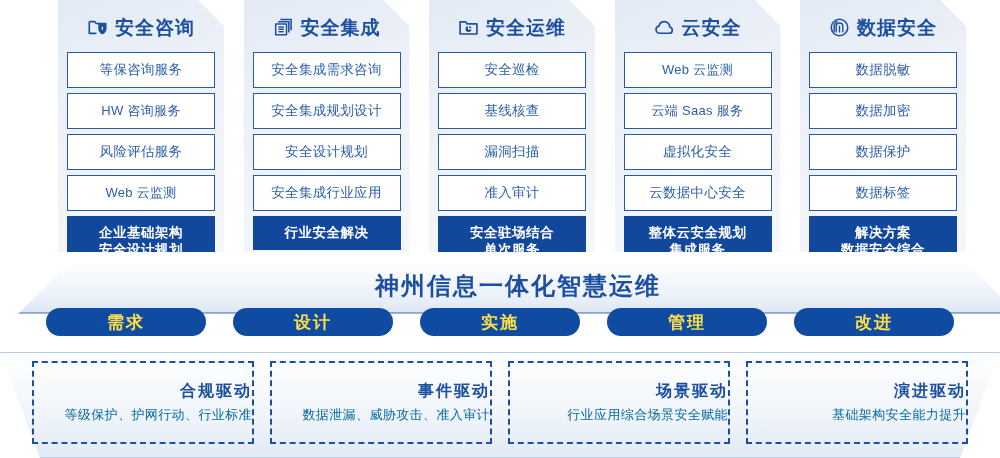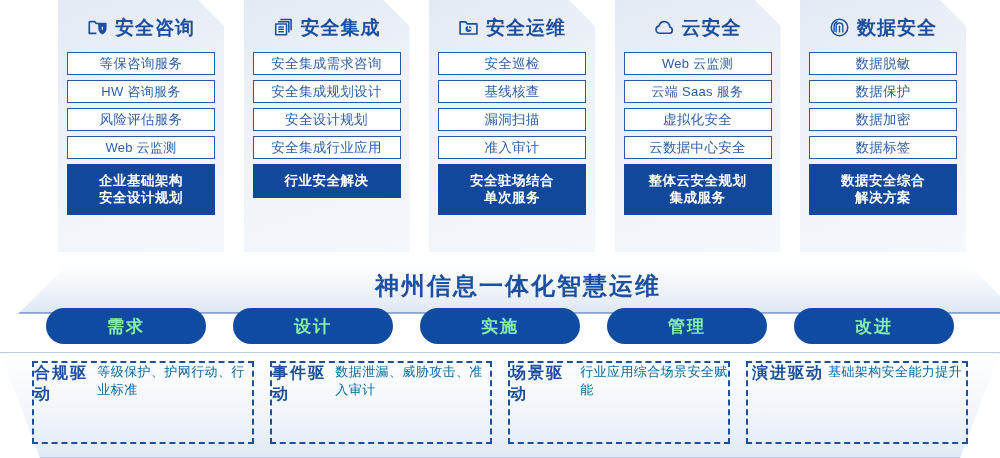--- a/index.html
+++ b/index.html
@@ -35,21 +35,21 @@
     margin-bottom:6px;
   }
   .pillar-title{
     font-size:19px;font-weight:bold;color:#1c4fa1;letter-spacing:1px;
     line-height:1;
   }
   .ico{width:21px;height:21px;display:block;flex:none;}
   .ico svg{display:block;width:21px;height:21px;}
 
   .item{
-    height:23px;margin-bottom:5px;
+    height:36px;margin-bottom:5px;
     background:#ffffff;
     border:1.3px solid #2659a8;
     display:flex;align-items:center;justify-content:center;
     font-size:13.5px;color:#2b5ea8;
     letter-spacing:.3px;
     box-sizing:border-box;
   }
   .item.latin{font-size:13px;text-align:center;}
   .highlight{
     margin-top:3px;
@@ -86,23 +86,23 @@
     padding-bottom:5px;box-sizing:border-box;
   }
 
   
   .pill-row{
     position:absolute;left:0;top:308px;width:1000px;height:36px;
     display:flex;justify-content:space-between;
     padding:0 46px;box-sizing:border-box;
   }
   .pill{
-    width:160px;height:36px;border-radius:18px;
+    width:160px;height:28px;border-radius:18px;
     background:#0f4ba0;
-    color:#86efac;font-size:17px;font-weight:bold;letter-spacing:2px;
+    color:#fde047;font-size:17px;font-weight:bold;letter-spacing:2px;
     display:flex;align-items:center;justify-content:center;
     box-sizing:border-box;
   }
 
   
   .drivers{
     position:absolute;left:0;top:352px;width:1000px;height:106px;
   }
   .drivers-shape{
     position:absolute;inset:0;
@@ -113,21 +113,21 @@
   }
   .drivers-inner{
     position:absolute;left:0;top:0;width:1000px;height:106px;
     display:flex;justify-content:space-between;
     padding:9px 32px 14px 32px;box-sizing:border-box;
   }
   .driver{
     width:222px;
     border:2px dashed #1c4fa1;
     background:transparent;
-    display:flex;flex-direction:row;align-items:flex-start;justify-content:center;
+    display:flex;flex-direction:column;align-items:flex-end;justify-content:center;
     gap:4px;
     box-sizing:border-box;
   }
   .driver-title{
     font-size:16px;font-weight:bold;color:#1c4fa1;letter-spacing:2px;
   }
   .driver-sub{
     font-size:13px;color:#0369a1;letter-spacing:.4px;
   }
 </style>
@@ -227,26 +227,26 @@
           <svg viewBox="0 0 24 24" fill="none" stroke="#1c4fa1" stroke-width="1.6" stroke-linecap="round">
             <circle cx="12" cy="12" r="9.4" stroke-width="1.8"></circle>
             <path d="M8.2 17V10.6a3.8 3.8 0 0 1 7.6 0V17"></path>
             <path d="M12 17v-6.4"></path>
             <path d="M5.9 16.4v-5.8a6.1 6.1 0 0 1 3.2-5.3"></path>
           </svg>
         </span>
         <span class="pillar-title">数据安全</span>
       </div>
       <div class="item">数据脱敏</div>
+      <div class="item">数据加密</div>
       <div class="item">数据保护</div>
-      <div class="item">数据加密</div>
       <div class="item">数据标签</div>
       <div class="highlight">
+        <span>解决方案</span>
         <span>数据安全综合</span>
-        <span>解决方案</span>
       </div>
     </div>
 
   </div>
 
   <div class="banner">
     <div class="banner-shape"></div>
     <div class="banner-text">神州信息一体化智慧运维</div>
   </div>
 

